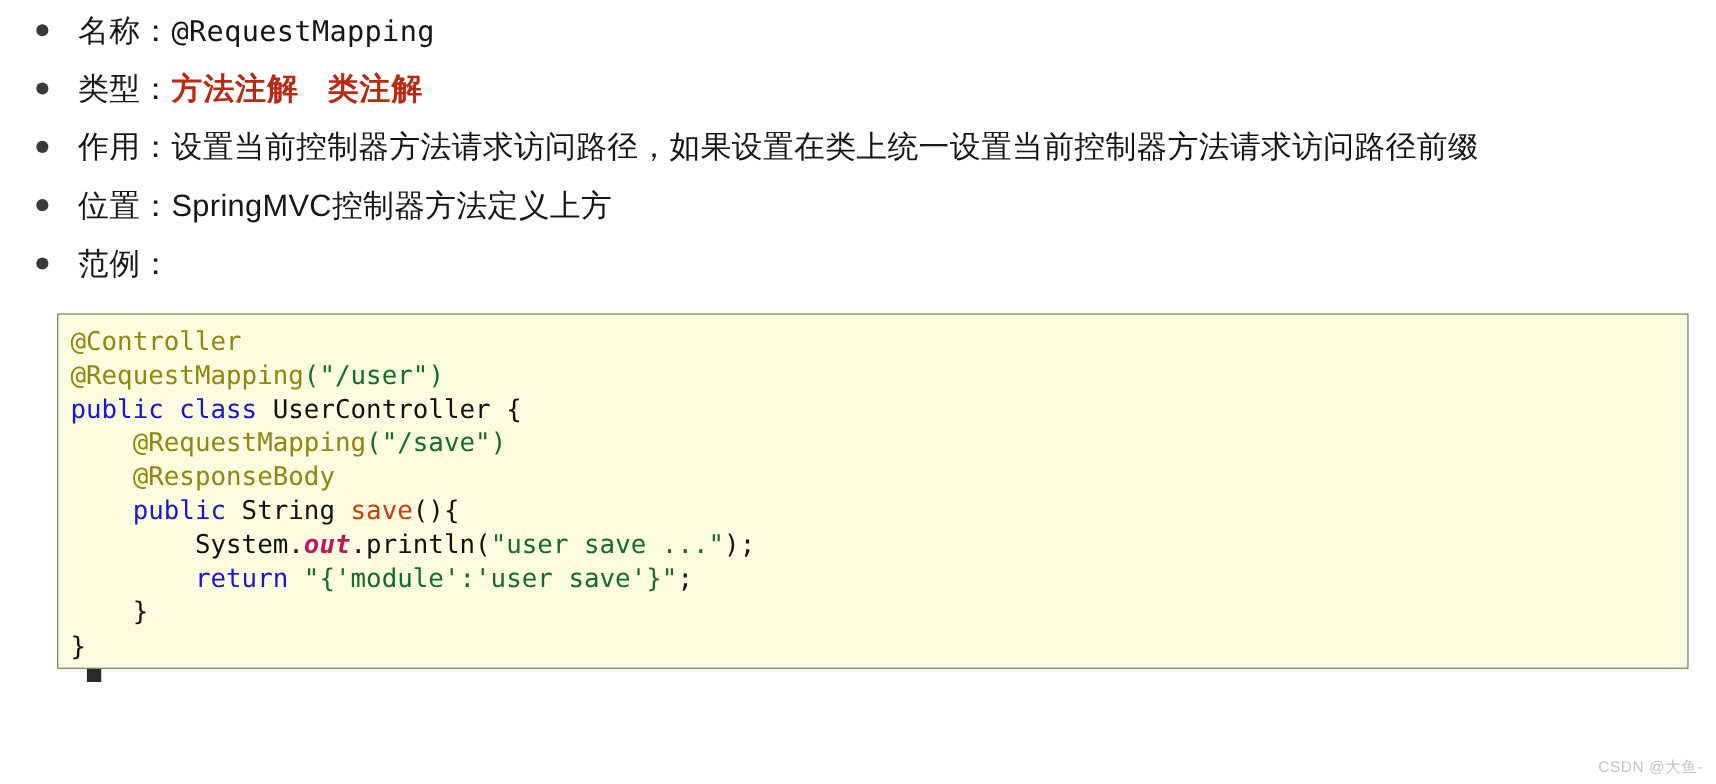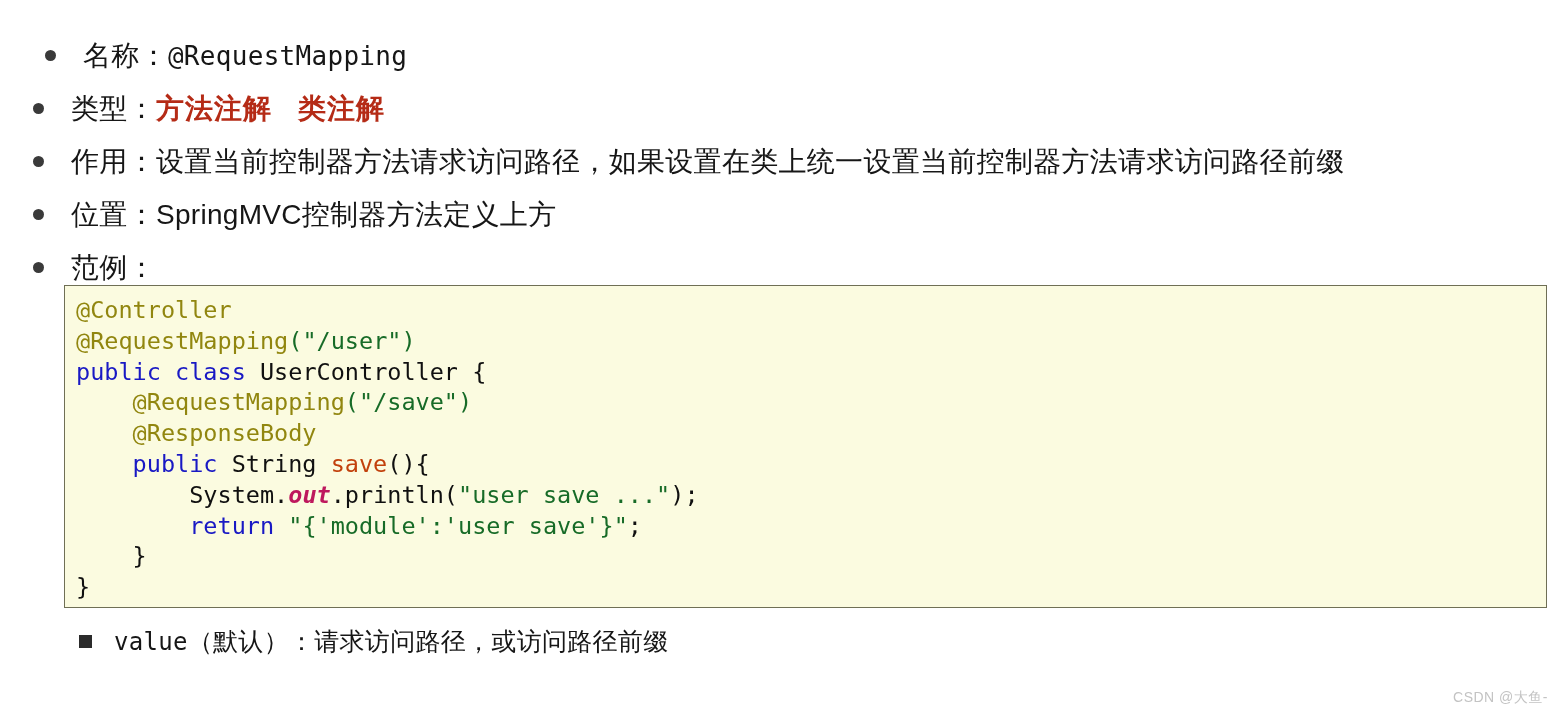--- a/index.html
+++ b/index.html
@@ -77,21 +77,21 @@
     color: #b52b16;
     font-weight: bold;
     letter-spacing: 1px;
     margin-top: 36px;
   }
   .gap-wide { display: inline-block; width: 26px; }
 
   
   .code-block {
     position: absolute;
-    left: 64px;
+    left: 52px;
     top: 285px;
     width: 1483px;
     height: 323px;
     box-sizing: border-box;
     background: #fbfbe0;
     border: 1px solid #6f6f55;
     overflow: hidden;
   }
   .code-inner {
     padding: 9px 0 0 11px;
@@ -118,21 +118,21 @@
     color: #c3c3c3;
     letter-spacing: 0.5px;
     white-space: nowrap;
   }
 </style>
 </head>
 <body>
 
 <div class="outline">
 
-  <div class="bullet-row" style="margin-top:34px;padding-left:12px;">
+  <div class="bullet-row" style="margin-top:6px;">
     <span class="dot"></span>
     <span class="row-text"><span>名称：</span><span class="mono-inline">@RequestMapping</span></span>
   </div>
 
   <div class="bullet-row">
     <span class="dot"></span>
     <span class="row-text"><span>类型：</span><span class="label-red">方法注解</span><span class="gap-wide"></span><span class="label-red">类注解</span></span>
   </div>
 
   <div class="bullet-row">
@@ -148,21 +148,20 @@
   <div class="bullet-row tight">
     <span class="dot"></span>
     <span class="row-text">范例：</span>
   </div>
 
   <div style="height:331px;"></div>
 
 
   <div class="bullet-row tight">
     <span class="square"></span>
-    <span class="row-text sub"><span class="mono-inline-sm">value</span><span>（默认）：请求访问路径，或访问路径前缀</span></span>
   </div>
 
 </div>
 
 <div class="code-block">
   <div class="code-inner" id="code-inner"><div><span class="tok-anno">@Controller</span></div><div><span class="tok-anno">@RequestMapping</span><span class="tok-punc">(</span><span class="tok-str">"/user"</span><span class="tok-punc">)</span></div><div><span class="tok-kw">public</span><span class="tok-plain"> </span><span class="tok-kw">class</span><span class="tok-plain"> UserController {</span></div><div><span class="tok-plain">    </span><span class="tok-anno">@RequestMapping</span><span class="tok-punc">(</span><span class="tok-str">"/save"</span><span class="tok-punc">)</span></div><div><span class="tok-plain">    </span><span class="tok-anno">@ResponseBody</span></div><div><span class="tok-plain">    </span><span class="tok-kw">public</span><span class="tok-plain"> String </span><span class="tok-method">save</span><span class="tok-plain">(){</span></div><div><span class="tok-plain">        System.</span><span class="tok-field">out</span><span class="tok-plain">.println(</span><span class="tok-str">"user save ..."</span><span class="tok-plain">);</span></div><div><span class="tok-plain">        </span><span class="tok-kw">return</span><span class="tok-plain"> </span><span class="tok-str">"{'module':'user save'}"</span><span class="tok-plain">;</span></div><div><span class="tok-plain">    }</span></div><div><span class="tok-plain">}</span></div></div>
 </div>
 
 <div class="watermark">CSDN @大鱼-</div>
 

